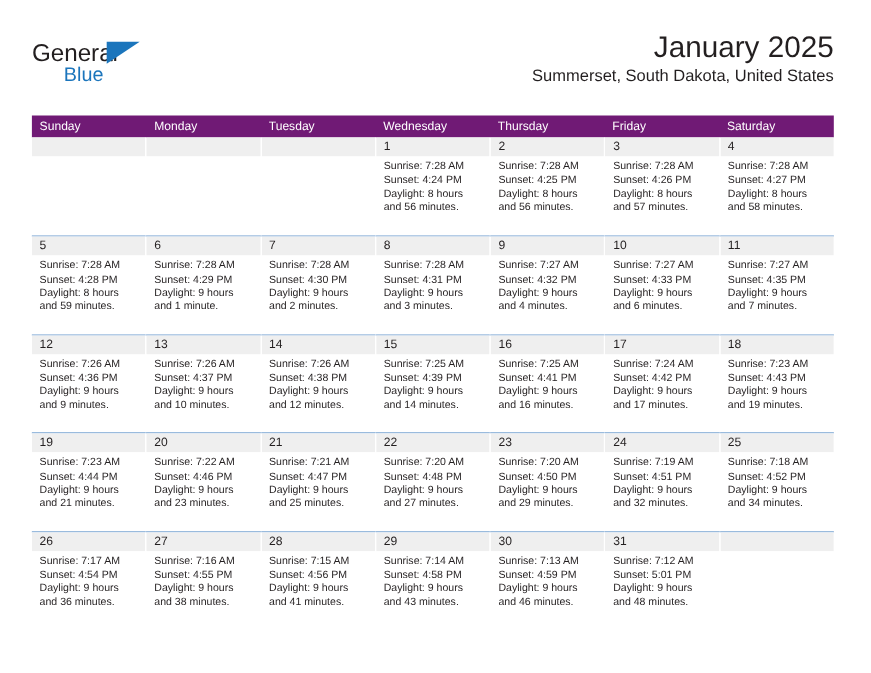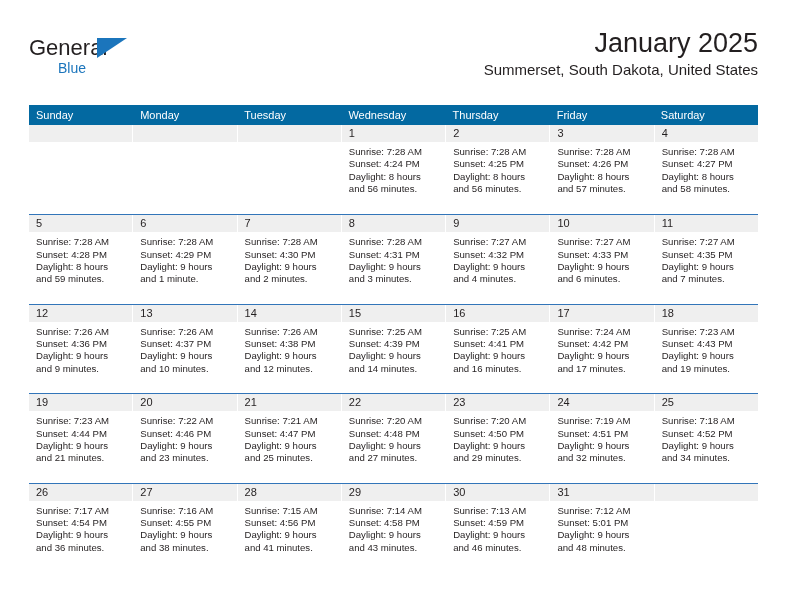--- a/index.html
+++ b/index.html
@@ -42,21 +42,21 @@
     font-size: 22px;
     color: #231f20;
     letter-spacing: 0px;
     line-height: 24px;
     white-space: nowrap;
   }
   .logo-blue {
     position: absolute;
     left: 29px;
     top: 20px;
-    font-size: 14px;
+    font-size: 18px;
     color: #1b75bc;
     line-height: 24px;
     white-space: nowrap;
   }
   .logo-tri {
     position: absolute;
     left: 68px;
     top: 2px;
     width: 0;
     height: 0;
@@ -88,21 +88,21 @@
 
   
   .calendar {
     position: absolute;
     left: 29px;
     top: 105px;
     width: 729px;
   }
   .weekdays {
     display: flex;
-    background: #0369a1;
+    background: #701a75;
     height: 20px;
     align-items: flex-end;
   }
   .weekday {
     flex: 1 1 0;
     color: #ffffff;
     font-size: 11px;
     line-height: 20px;
     padding-left: 7px;
     box-sizing: border-box;

